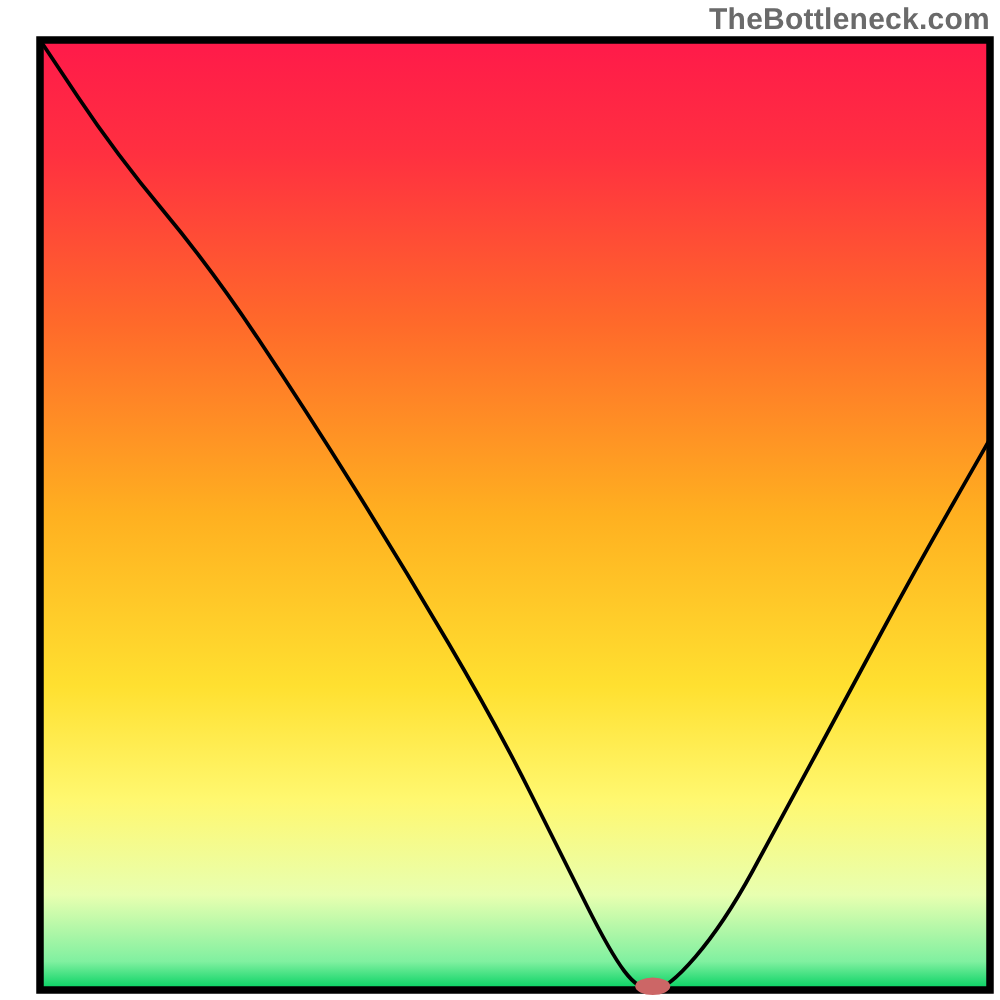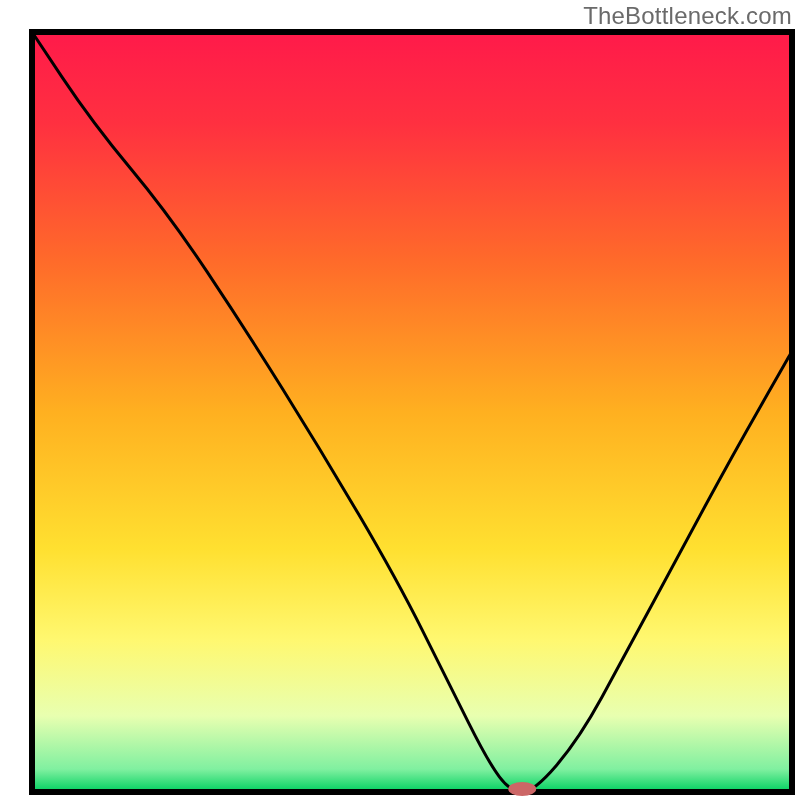--- a/index.html
+++ b/index.html
@@ -13,21 +13,21 @@
   .chart-container {
     position: relative;
     width: 800px;
     height: 800px;
   }
   .watermark {
     position: absolute;
     top: 2px;
     right: 8px;
     font-size: 24px;
-    font-weight: 400;
+    font-weight: 700;
     color: #6a6a6a;
     letter-spacing: 0.2px;
     z-index: 10;
   }
   svg {
     position: absolute;
     top: 0;
     left: 0;
   }
 </style>

